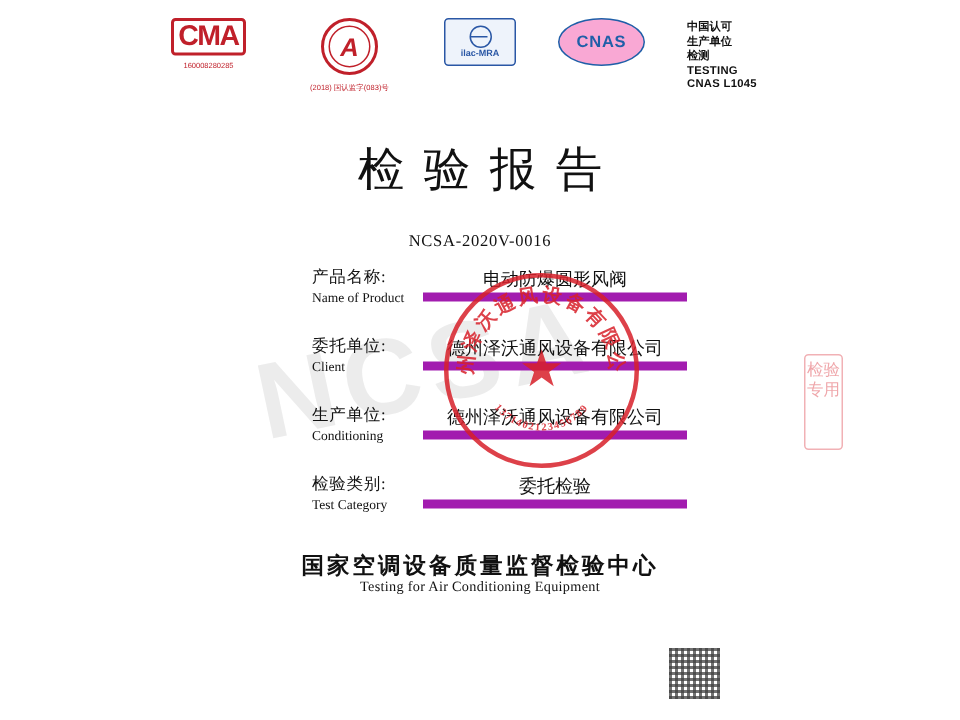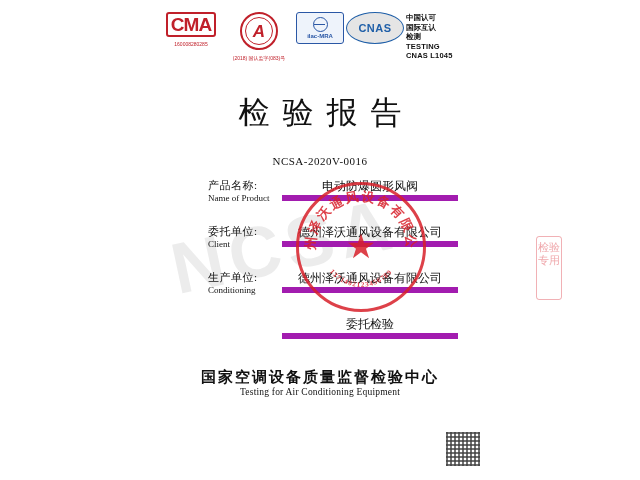--- a/index.html
+++ b/index.html
@@ -24,20 +24,21 @@
   
   .marks {
     position: absolute;
     top: 12px;
     left: 0;
     width: 640px;
     height: 60px;
     display: flex;
     justify-content: center;
     align-items: flex-start;
+    gap: 26px;
   }
   .mark {
     display: flex;
     flex-direction: column;
     align-items: center;
   }
   .mark-cma {
     width: 62px;
   }
   .cma-logo {
@@ -132,21 +133,21 @@
     margin-top: 1px;
   }
   .mark-cnas {
     width: 62px;
   }
   .cnas-oval {
     width: 56px;
     height: 30px;
     border: 1px solid #1f5fa8;
     border-radius: 50%;
-    background: #e5e5e5;
+    background: #f9a8d4;
     display: flex;
     align-items: center;
     justify-content: center;
   }
   .cnas-text {
     font-family: "Liberation Sans", sans-serif;
     font-size: 11px;
     font-weight: bold;
     color: #1f5fa8;
     letter-spacing: 0.5px;
@@ -392,21 +393,21 @@
     </div>
 
     <div class="mark mark-cnas">
       <div class="cnas-oval">
         <span class="cnas-text">CNAS</span>
       </div>
     </div>
 
     <div class="mark mark-cnas-text">
       <div class="cn-line">中国认可</div>
-      <div class="cn-line">国际互认</div>
+      <div class="cn-line">生产单位</div>
       <div class="cn-line">检测</div>
       <div class="cn-line en">TESTING</div>
       <div class="cn-line en">CNAS L1045</div>
     </div>
   </div>
 
   <div class="title-cn">检验报告</div>
   <div class="report-no">NCSA-2020V-0016</div>
 
   <div class="watermark">NCSA</div>
@@ -431,20 +432,24 @@
 
     <div class="field">
       <div class="field-label">
         <div class="label-cn">生产单位:</div>
         <div class="label-en">Conditioning</div>
       </div>
       <div class="field-value">德州泽沃通风设备有限公司</div>
     </div>
 
     <div class="field">
+      <div class="field-label">
+        <div class="label-cn">检验类别:</div>
+        <div class="label-en">Test Category</div>
+      </div>
       <div class="field-value">委托检验</div>
     </div>
 
   </div>
 
   <div class="seal">
     <svg class="seal-arc" viewBox="0 0 124 124">
       <defs>
         <path id="arcTop" d="M 16,62 A 46,46 0 0 1 108,62"></path>
         <path id="arcBottom" d="M 22,62 A 40,40 0 0 0 102,62"></path>

